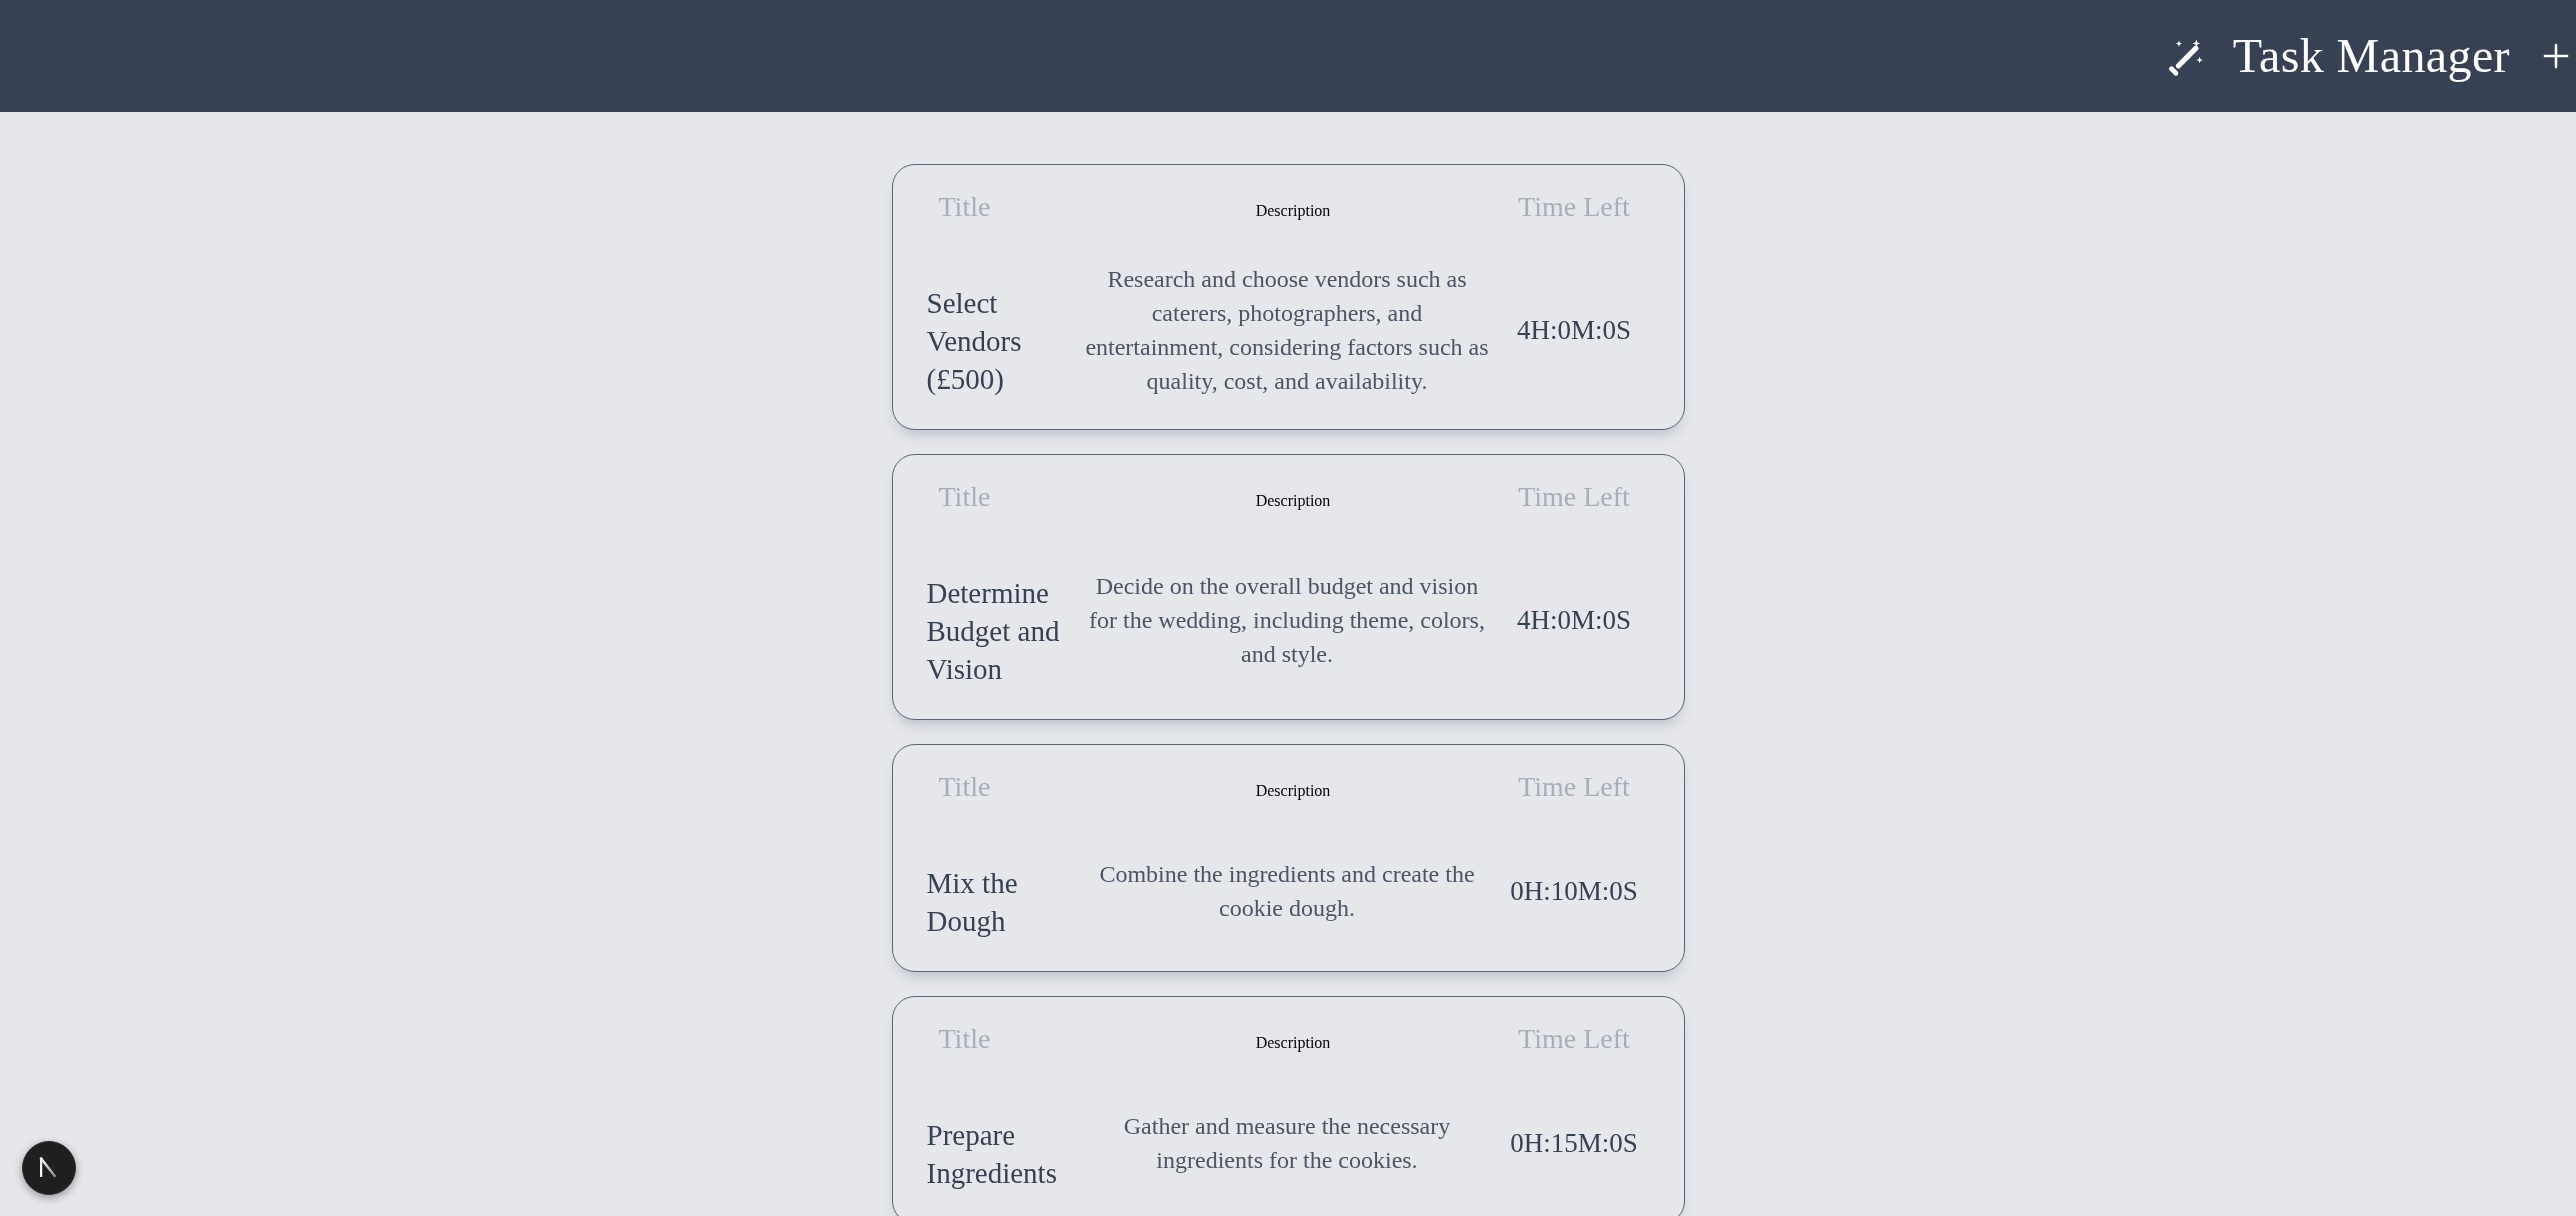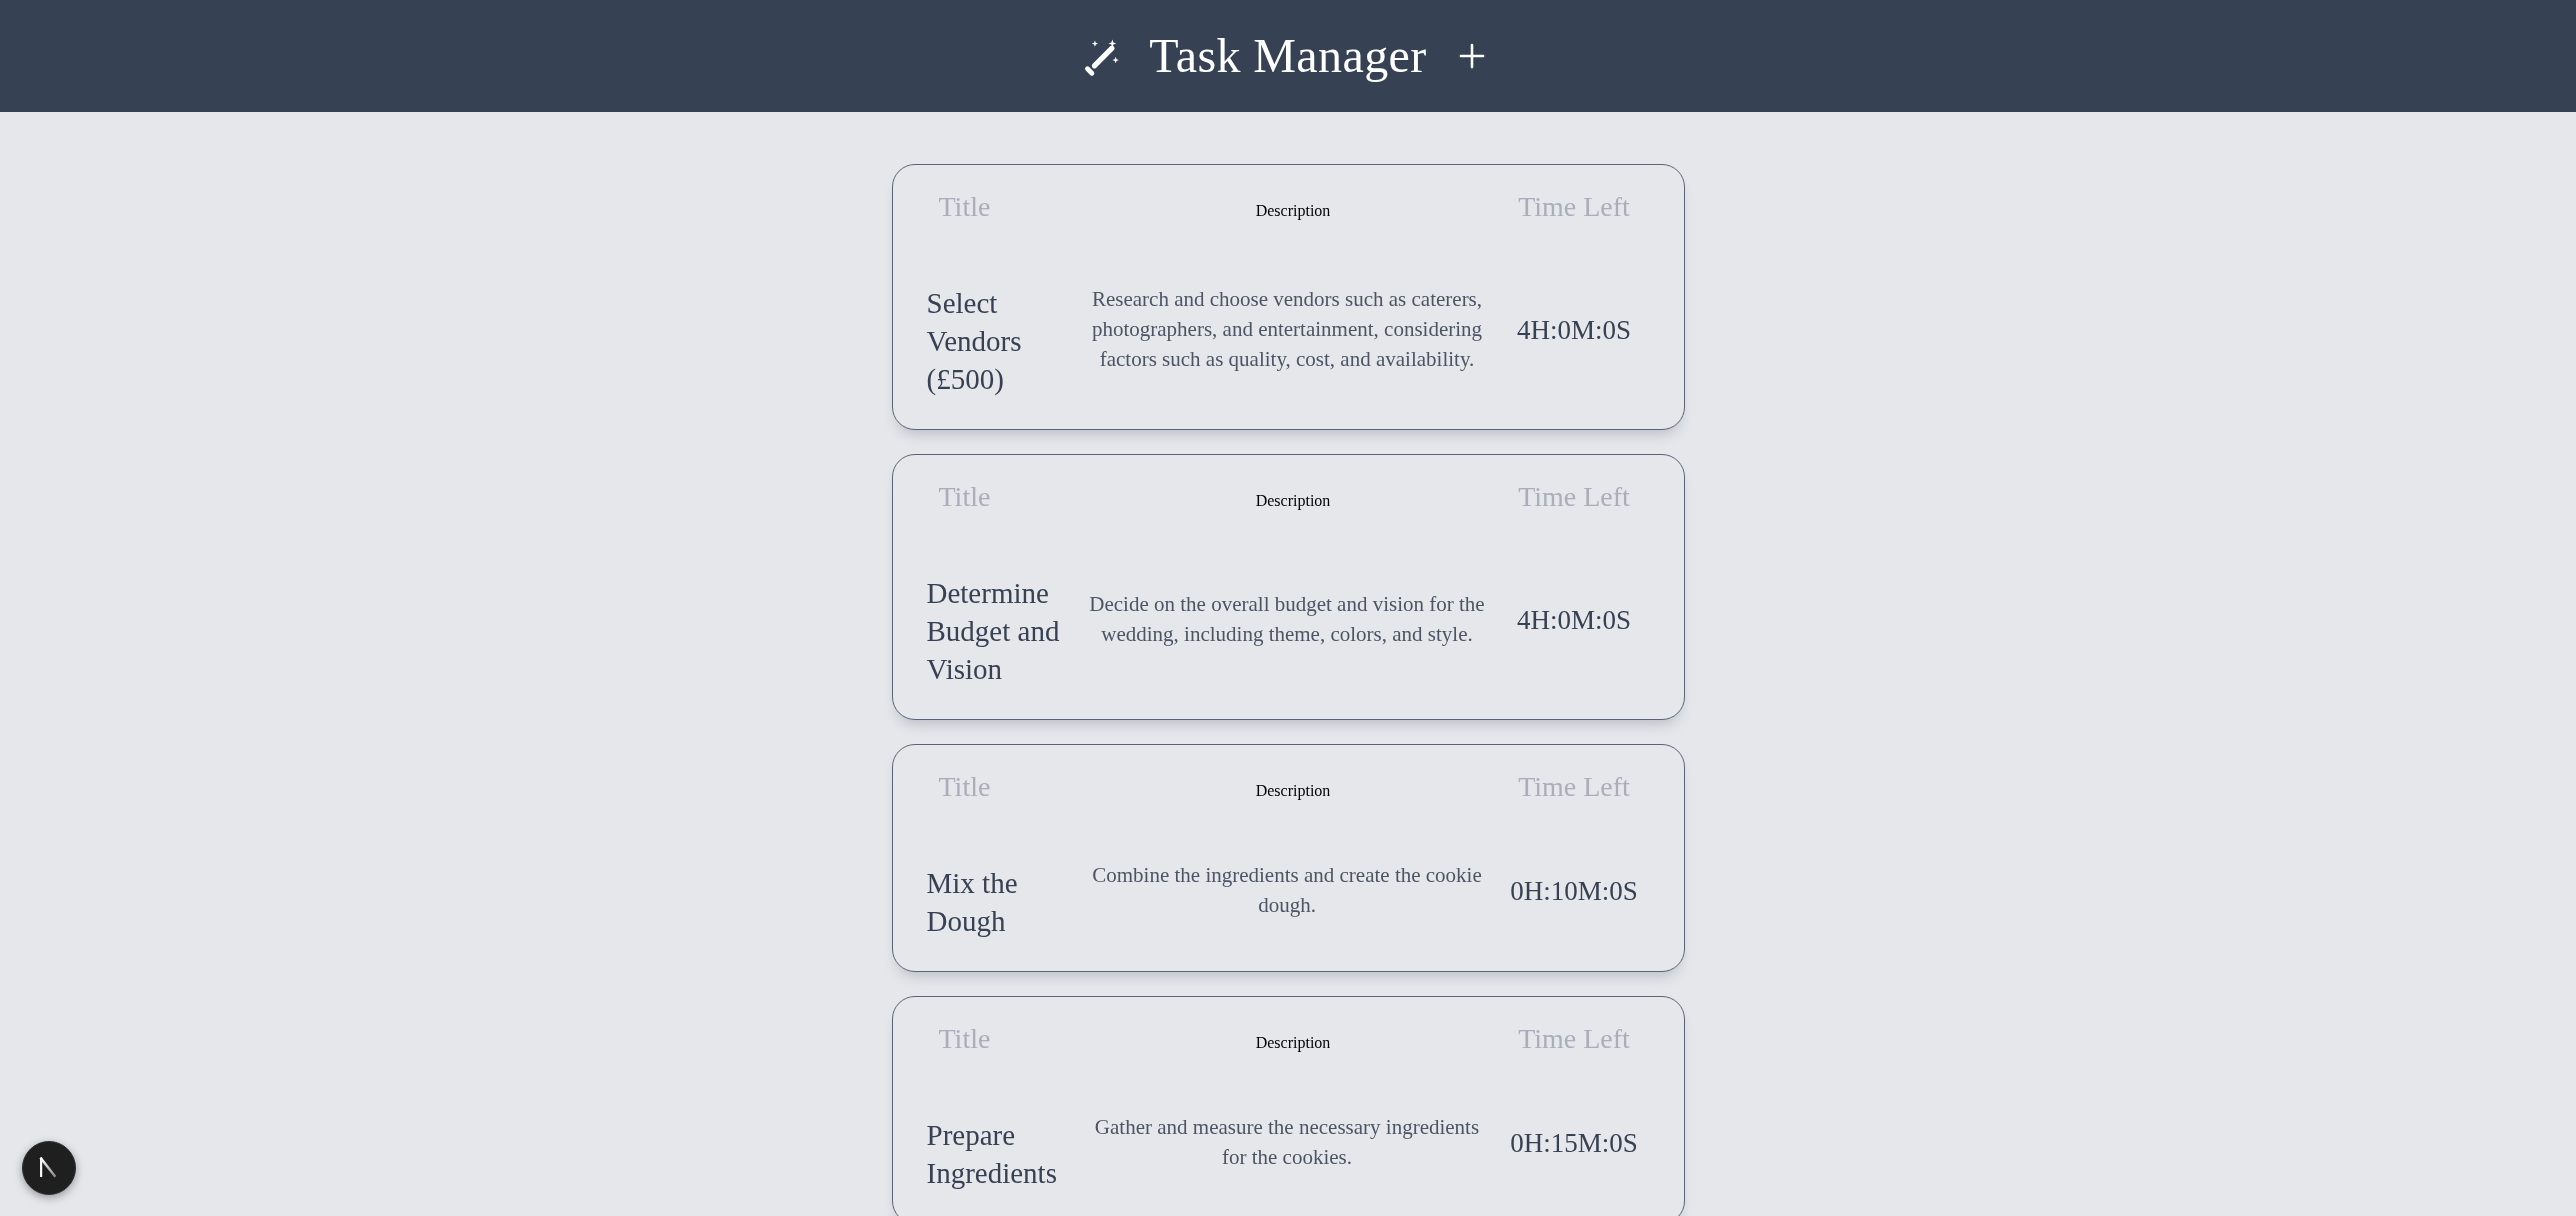--- a/index.html
+++ b/index.html
@@ -16,21 +16,21 @@
     -webkit-font-smoothing: antialiased;
   }
 
   
   .app-header {
     height: 112px;
     width: 100%;
     background: #364153;
     display: flex;
     align-items: center;
-    justify-content: center;
+    justify-content: flex-end;
     gap: 25px;
   }
 
   .wand-icon {
     width: 41px;
     height: 41px;
     display: block;
     flex: 0 0 auto;
   }
   .wand-icon svg { display: block; width: 41px; height: 41px; }
@@ -125,21 +125,21 @@
   }
 
   .task-title {
     font-size: 29px;
     color: #364153;
     line-height: 1.32;
     margin-top: 22px;
   }
 
   .task-desc {
-    font-size: 21px;
+    font-size: 24px;
     color: #4b5565;
     line-height: 1.42;
   }
 
   .task-time {
     font-size: 27px;
     color: #364153;
     line-height: 1.2;
     white-space: nowrap;
   }

